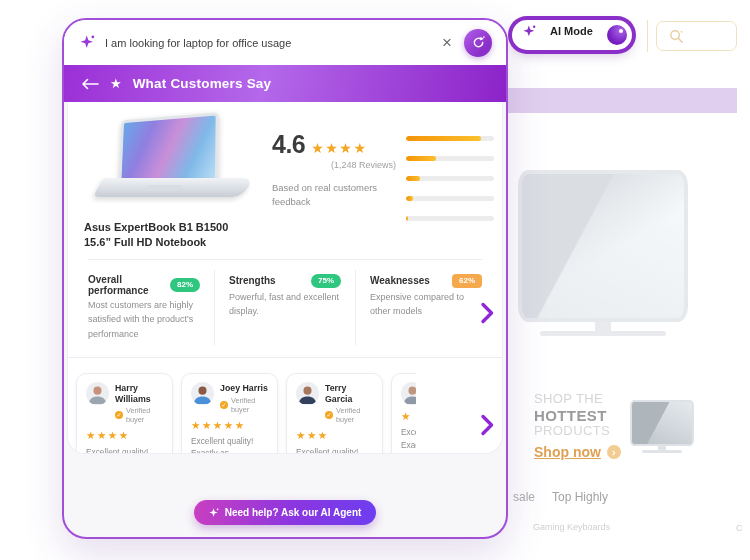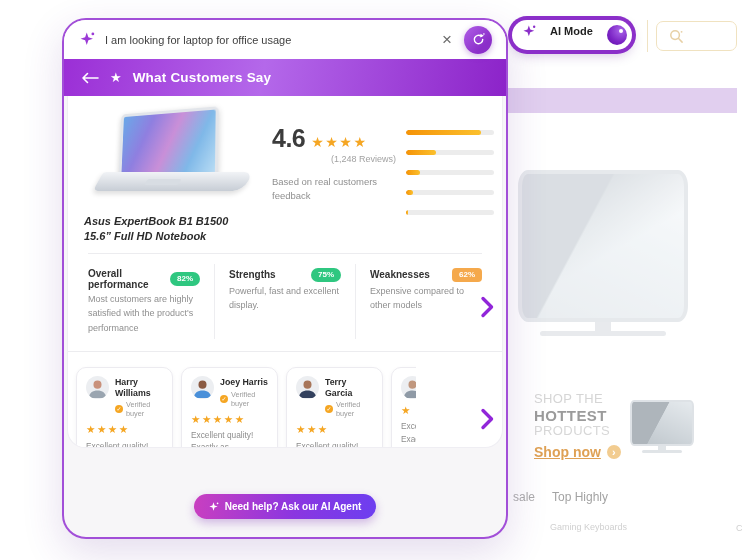--- a/index.html
+++ b/index.html
@@ -34,37 +34,37 @@
   .promo{left:534px;top:392px;line-height:1.15;}
   .promo-l1{font-size:13px;color:#d5d5d5;letter-spacing:.4px;}
   .promo-l2{font-size:15px;color:#9b9b9b;font-weight:bold;letter-spacing:.4px;}
   .promo-l3{font-size:13px;color:#d7d7d7;letter-spacing:.4px;}
   .shop-now{left:534px;top:444px;display:flex;align-items:center;gap:6px;}
   .shop-now-label{font-size:14px;font-weight:bold;color:#dfa154;text-decoration:underline;}
   .shop-now-arrow{width:14px;height:14px;border-radius:50%;background:#f2cc90;color:#fff;
     font-size:11px;font-weight:bold;display:flex;align-items:center;justify-content:center;line-height:1;}
   .bg-tab1{left:513px;top:490px;font-size:12px;color:#ababab;}
   .bg-tab2{left:552px;top:490px;font-size:12px;color:#a3a3a3;}
-  .bg-cat{left:550px;top:522px;font-size:9px;color:#d0d0d0;}
+  .bg-cat{left:533px;top:522px;font-size:9px;color:#d0d0d0;}
   .bg-partial{left:736px;top:523px;font-size:9px;color:#d0d0d0;}
 
   
   .ai-pill{left:512px;top:20px;z-index:30;display:flex;align-items:flex-start;gap:14px;
     background:#fff;border-radius:18px;padding:5px 5px 5px 11px;
     box-shadow:0 0 0 4px #8b2fc9,0 5px 12px rgba(80,20,130,.25);cursor:pointer;}
   .ai-pill-label{font-size:11px;font-weight:bold;color:#1f1f1f;}
   .ai-toggle{width:20px;height:20px;border-radius:50%;
     background:radial-gradient(circle at 68% 28%,#a965e8 0%,#7a22c4 60%,#5f12a6 100%);position:relative;}
   .ai-toggle::after{content:"";position:absolute;right:4px;top:4px;width:4px;height:4px;border-radius:50%;background:#fff;}
 
   
   .modal{position:absolute;left:62px;top:18px;width:446px;height:521px;z-index:10;
     background:#f7f6f8;border:2px solid #a24fd8;border-radius:24px;box-sizing:border-box;
     box-shadow:0 14px 40px rgba(90,40,140,.16);overflow:hidden;}
-  .m-topbar{height:39px;background:#fff;display:flex;align-items:center;gap:10px;padding:0 14px 0 16px;box-sizing:border-box;}
+  .m-topbar{height:45px;background:#fff;display:flex;align-items:center;gap:10px;padding:0 14px 0 16px;box-sizing:border-box;}
   .m-query{flex:1;font-size:11px;color:#3e3e3e;}
   .m-close{font-size:17px;color:#6b6b6b;cursor:pointer;line-height:1;padding:0 2px;}
   .m-refresh{width:28px;height:28px;border-radius:50%;cursor:pointer;flex:0 0 auto;
     background:linear-gradient(135deg,#b15fe8 0%,#8b2fc9 70%);display:flex;align-items:center;justify-content:center;
     box-shadow:0 2px 6px rgba(120,40,180,.35);}
   .m-header{height:37px;display:flex;align-items:center;gap:11px;padding:0 17px;box-sizing:border-box;color:#fff;
     background:linear-gradient(100deg,#9b2fd6 0%,#b468ea 45%,#8c23c9 100%);}
   .m-back{display:flex;align-items:center;cursor:pointer;}
   .m-star{font-size:13px;line-height:1;}
   .m-title{font-size:13.5px;font-weight:bold;letter-spacing:.2px;}
@@ -78,21 +78,21 @@
   .lap{position:relative;width:172px;height:98px;}
   .lap-screen{position:absolute;left:32px;top:2px;width:102px;height:66px;border-radius:5px 5px 2px 2px;
     border:3px solid #e2e5ea;box-sizing:border-box;
     background:linear-gradient(115deg,#6aa8e8 0%,#8f7fe0 28%,#c98fd8 52%,#7fb8e8 76%,#b8dcf4 100%);
     transform:perspective(300px) rotateY(-16deg) rotateX(6deg) skewY(-3deg);
     box-shadow:0 2px 6px rgba(0,0,0,.18);}
   .lap-deck{position:absolute;left:14px;top:64px;width:150px;height:19px;border-radius:3px 9px 10px 5px;
     background:linear-gradient(180deg,#f1f3f6 0%,#c7cdd5 100%);
     transform:skewX(-29deg);box-shadow:0 3px 5px rgba(0,0,0,.13);}
   .lap-pad{position:absolute;left:62px;top:71px;width:34px;height:6px;background:#d8dde3;border-radius:2px;transform:skewX(-29deg);}
-  .p-name{margin-top:8px;font-size:11px;font-weight:bold;color:#2b2b2b;line-height:1.4;width:172px;font-style:italic;}
+  .p-name{margin-top:8px;font-size:11px;font-weight:bold;color:#2b2b2b;line-height:1.4;width:172px;}
   .p-right{flex:1;display:flex;gap:6px;padding-top:16px;}
   .rate-col{width:128px;flex:0 0 auto;}
   .rate-row{display:flex;align-items:baseline;gap:6px;}
   .rate-num{font-size:25px;font-weight:bold;color:#3c3c3c;letter-spacing:-.5px;}
   .rate-stars{font-size:14px;color:#f5a623;letter-spacing:1.5px;}
   .rate-count{font-size:9px;color:#a2a2a2;text-align:right;margin-top:1px;padding-right:4px;}
   .rate-tag{font-size:9.5px;color:#8f8f8f;margin-top:11px;line-height:1.5;width:112px;}
   .bars-col{flex:1;display:flex;flex-direction:column;gap:10px;padding-top:3px;}
   .bar-row{display:flex;align-items:center;gap:8px;}
   .bar-track{width:88px;height:5px;background:#ececec;border-radius:3px;overflow:hidden;}

